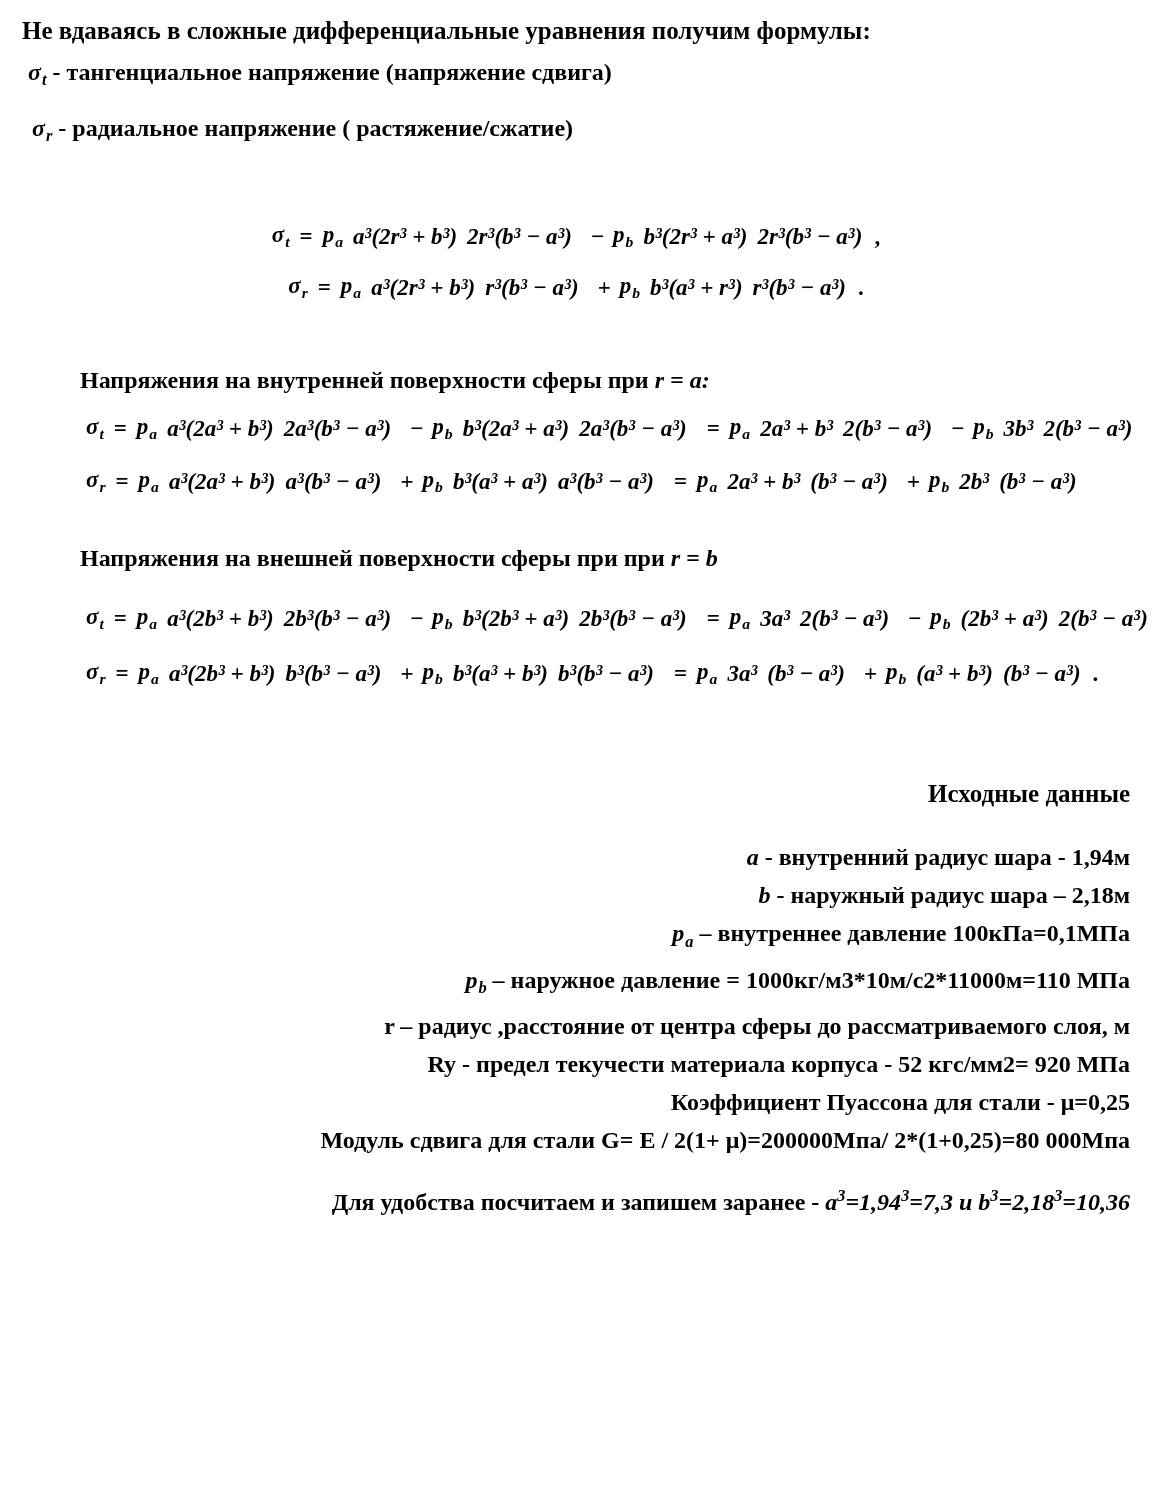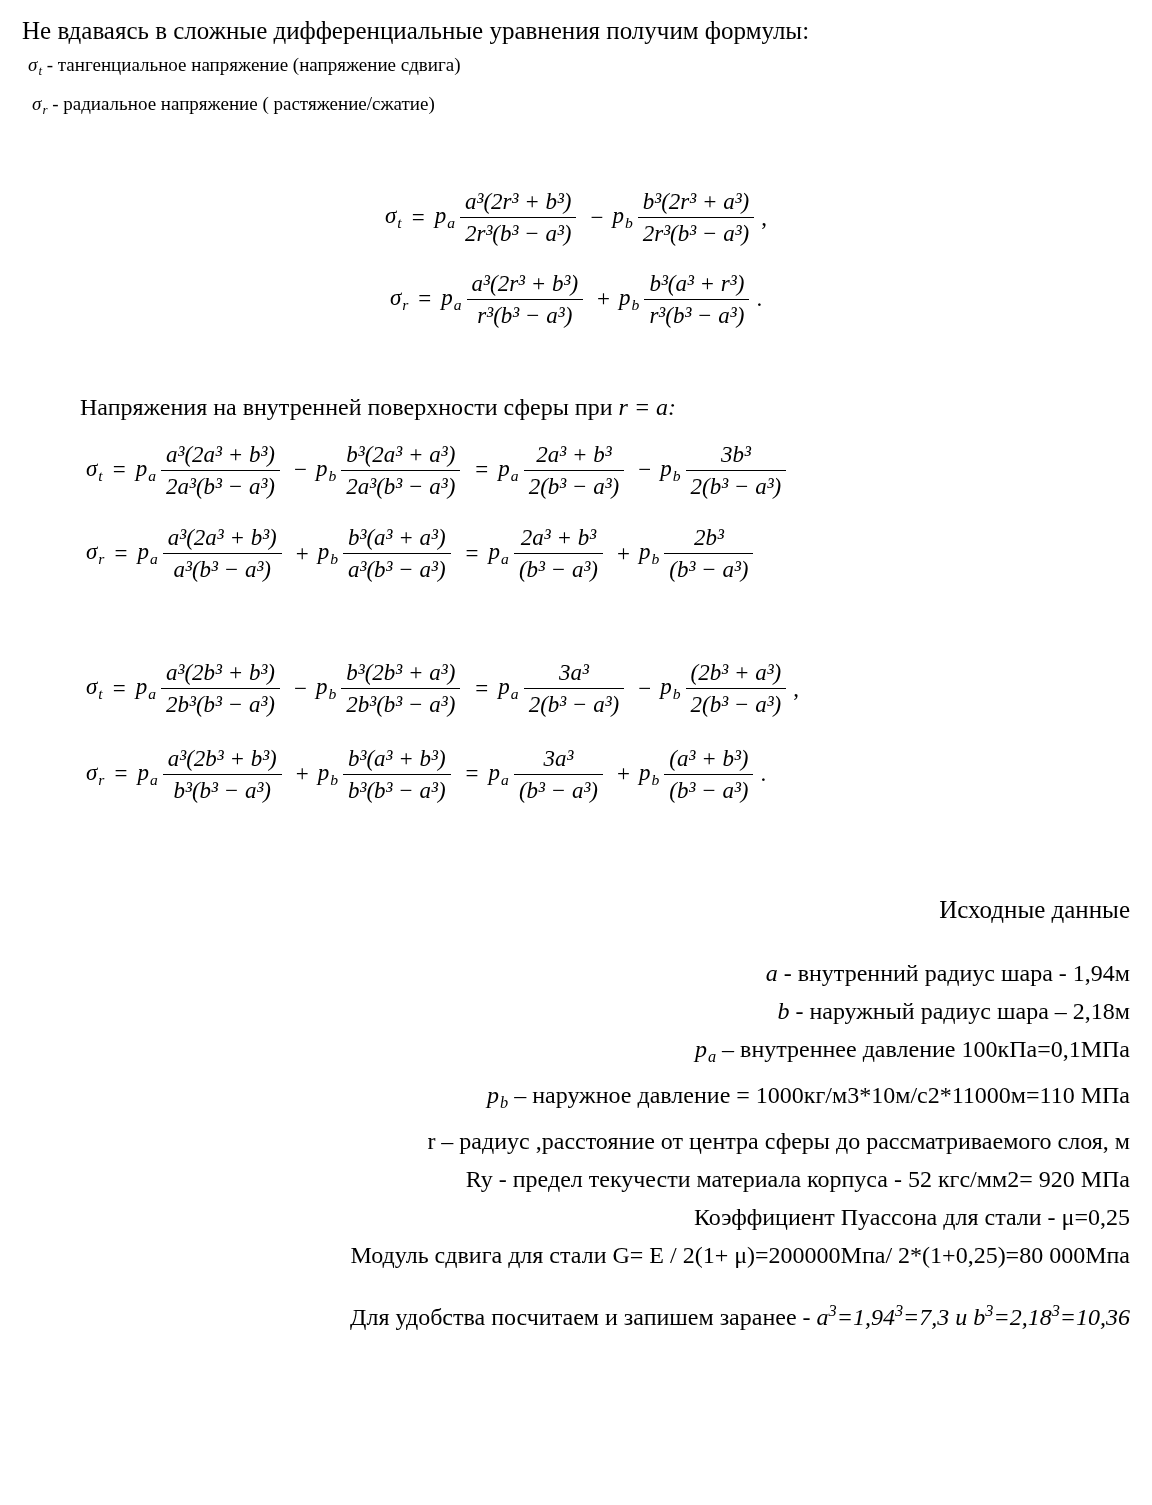--- a/index.html
+++ b/index.html
@@ -12,29 +12,30 @@
     height: 1505px;
     font-family: "Liberation Serif", "DejaVu Serif", serif;
     color: #000000;
     position: relative;
     overflow: hidden;
   }
   .page {
     padding: 14px 22px 0 22px;
     box-sizing: border-box;
     width: 1152px;
+    font-weight: bold;
   }
   .intro-line {
     font-size: 25px;
     line-height: 34px;
     white-space: nowrap;
   }
   .def-line {
-    font-size: 19px;
-    line-height: 33px;
+    font-size: 24px;
+    line-height: 48px;
     white-space: nowrap;
   }
   .def-line .sym { font-style: italic; }
   .indent-1 { padding-left: 6px; }
   .indent-2 { padding-left: 10px; }
 
   .section-head {
     font-size: 24px;
     line-height: 32px;
     padding-left: 58px;
@@ -63,21 +64,21 @@
   .sup {
     font-size: 0.68em;
     vertical-align: 0.55em;
     margin-left: 0px;
   }
   .op { margin: 0 9px; }
   .eqsign { margin: 0 10px; }
 
   .frac {
     display: inline-flex;
-    flex-direction: column;
+    flex-direction: row;
     align-items: center;
     vertical-align: middle;
     margin: 0 5px;
   }
   .frac .num, .frac .den {
     padding: 0 5px;
     line-height: 1.18;
     white-space: nowrap;
   }
   .frac .bar {
@@ -233,20 +234,23 @@
       <span class="frac">
         <span class="num it">2b³</span>
         <span class="bar"></span>
         <span class="den it">(b³ − a³)</span>
       </span>
     </div>
   </div>
 
   <div class="gap-lg"></div>
 
+  <div class="section-head">
+    <span>Напряжения на внешней поверхности сферы при при </span><i>r = b</i>
+  </div>
 
   <div class="gap-md"></div>
 
   <div class="mathblock">
 
     <div class="eqrow" style="padding-left:64px;margin-bottom:26px;">
       <span class="it">σ<span class="sub">t</span></span>
       <span class="eqsign">=</span>
       <span class="it">p<span class="sub">a</span></span>
       <span class="frac">

